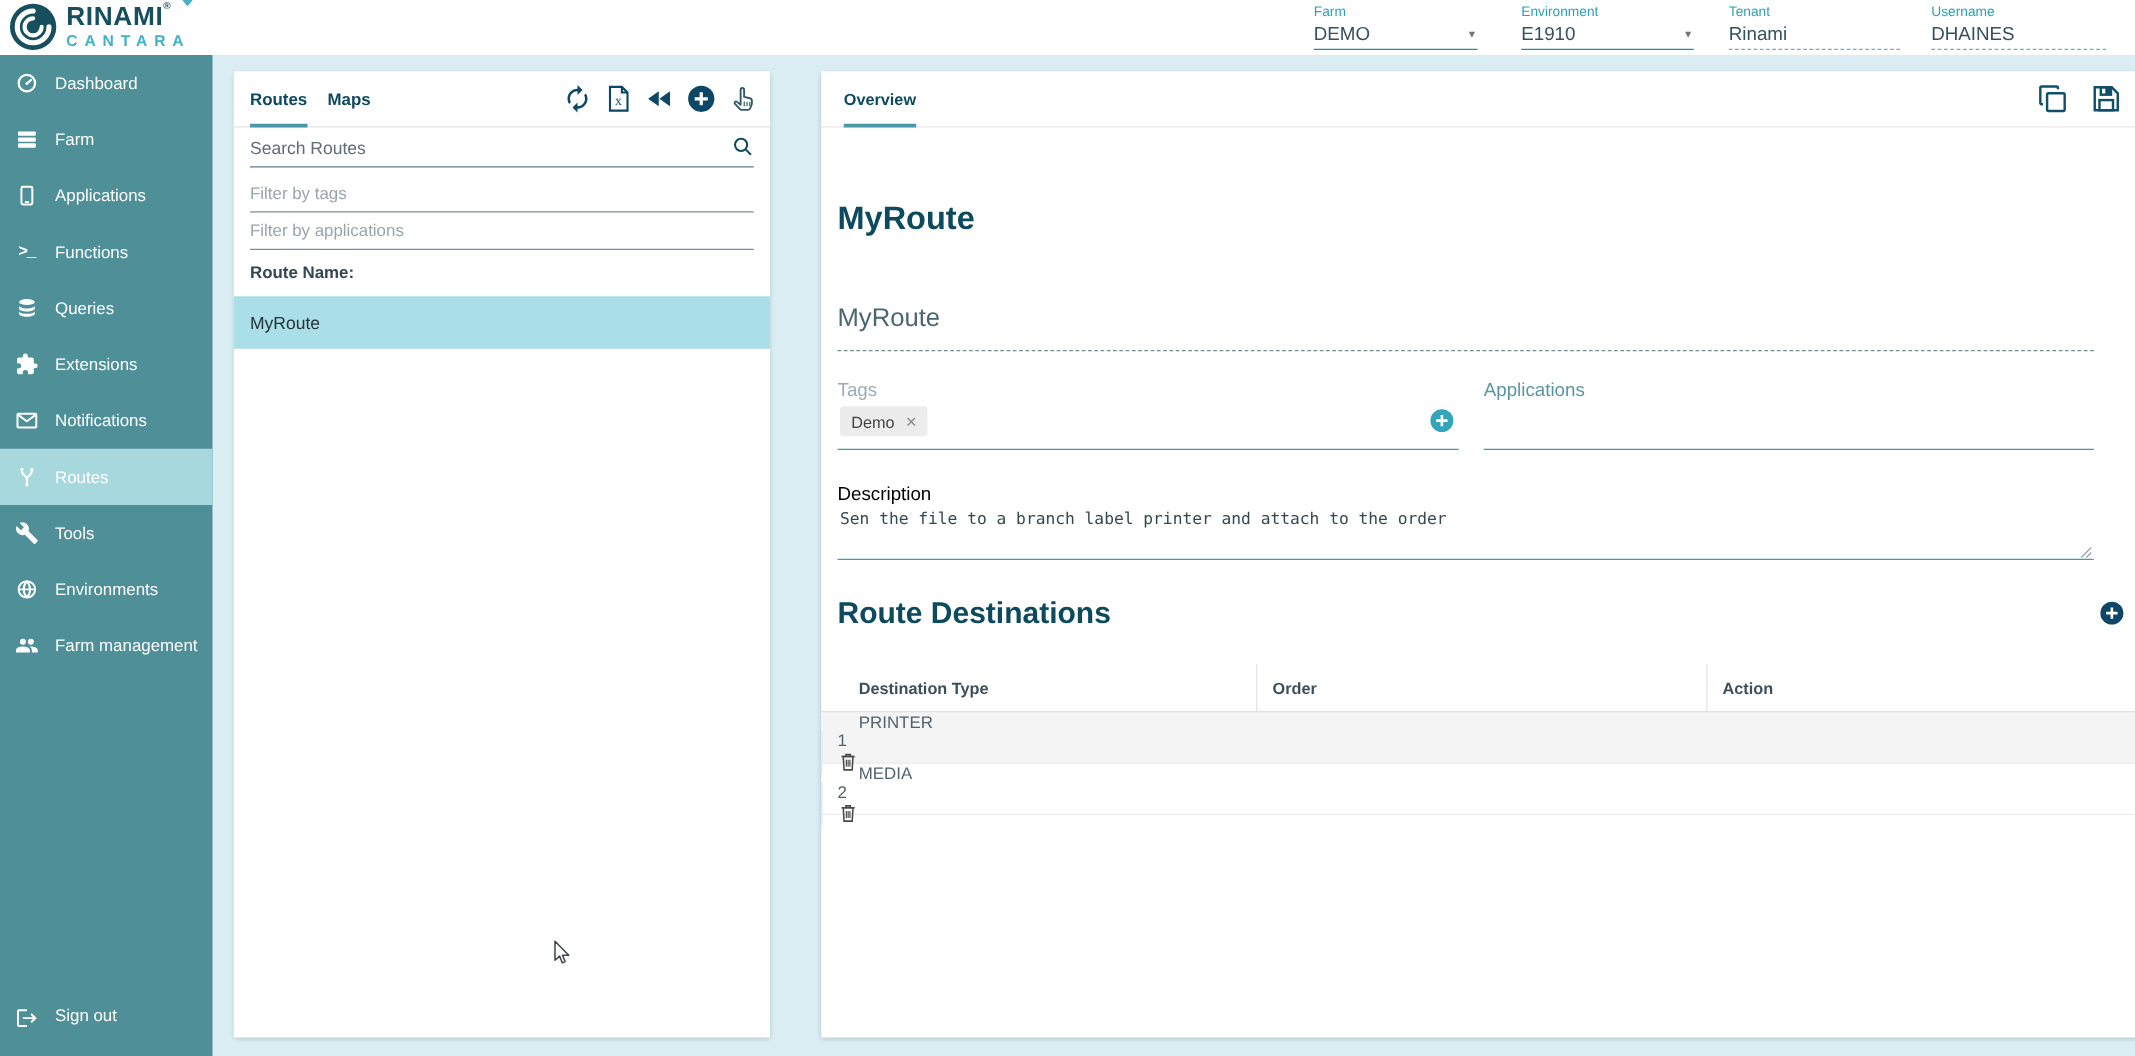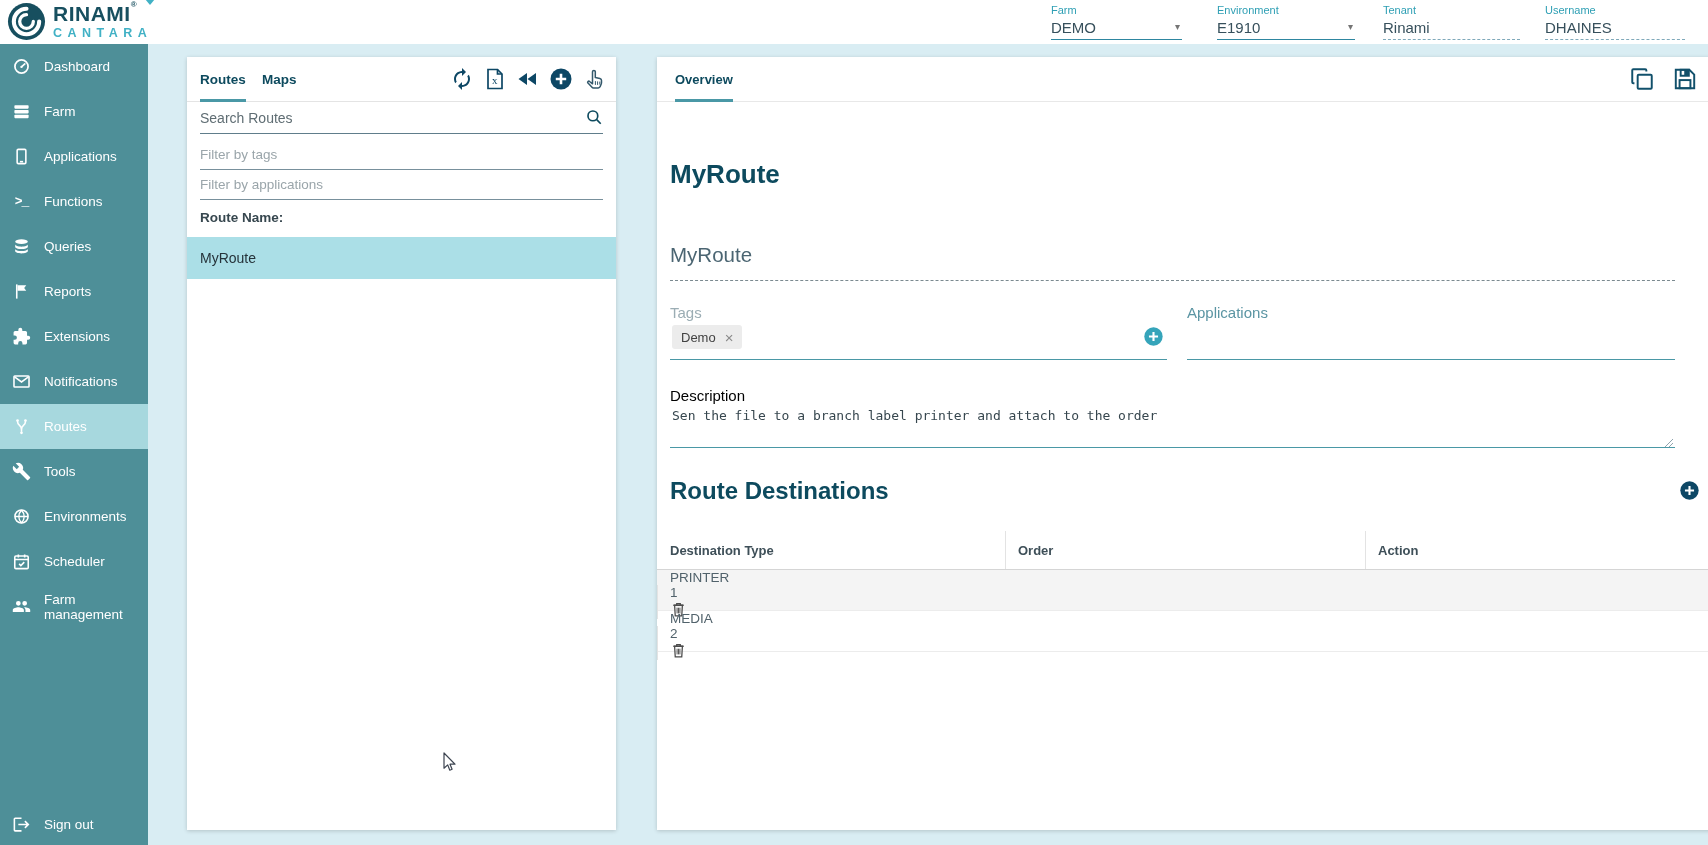--- a/index.html
+++ b/index.html
@@ -18,28 +18,28 @@
   .brand-bottom{font-size:12.5px;font-weight:700;color:#41b1c5;letter-spacing:5.5px;margin-top:3px;}
 
   .tf{position:absolute;top:4px;height:36px;}
   .tf-label{display:block;font-size:11px;color:#2e9fb4;margin-bottom:1px;}
   .tf-valrow{position:relative;display:block;font-size:15px;color:#37505c;padding:2px 16px 3px 0;}
   .tf.select .tf-valrow{border-bottom:1px solid #2e86a0;}
   .tf.text .tf-valrow{border-bottom:1px dashed #7fa9ba;}
   .tf-caret{position:absolute;right:2px;top:4px;font-size:10px;color:#757575;}
 
   
-  .sidebar{position:absolute;top:44px;bottom:0;left:0;width:148px;background:#4e8f98;z-index:4;}
+  .sidebar{position:absolute;top:44px;bottom:0;left:0;width:170px;background:#4e8f98;z-index:4;}
   .sb-item{display:flex;align-items:center;height:45px;padding-left:12px;gap:13px;color:#fff;
            font-size:13.5px;cursor:pointer;}
   .sb-item.active{background:#a7d8de;}
   .sb-icon{width:19px;height:19px;flex:0 0 19px;display:flex;align-items:center;justify-content:center;color:#fff;}
   .sb-icon svg{width:100%;height:100%;}
   .mono-glyph{font-family:"Liberation Mono",monospace;font-weight:700;font-size:13px;letter-spacing:-1px;}
-  .sb-signout{position:absolute;bottom:2px;left:0;right:0;height:38px;display:flex;align-items:center;
+  .sb-signout{position:absolute;bottom:2px;left:0;right:0;height:38px;display:flex;
               padding-left:12px;gap:13px;color:#fff;font-size:13.5px;cursor:pointer;}
 
   
   .panel{position:absolute;background:#fff;box-shadow:0 1px 4px rgba(0,0,0,.18);}
   .routes-panel{left:187px;top:57px;width:429px;height:773px;}
   .main-panel{left:637px;top:57px;width:1055px;height:773px;margin-left:20px;}
 
   
   .rp-tabbar{position:relative;height:44px;border-bottom:1px solid #e4e4e4;}
   .tab{position:absolute;top:0;height:44px;line-height:46px;font-weight:700;font-size:13.5px;
@@ -102,21 +102,21 @@
   .dest-title{position:absolute;left:13px;top:376px;margin:0;font-size:24px;font-weight:700;color:#0d4a5e;}
   .add-dest{position:absolute;right:12px;top:379px;color:#0d4765;}
 
   .dest-table{position:absolute;left:0;right:0;top:430px;}
   .dt-row{display:flex;align-items:stretch;}
   .dt-head{height:38px;border-bottom:1px solid #d5d5d5;}
   .dt-head .dt-cell{font-weight:700;color:#3e4f58;font-size:13px;}
   .dt-body{height:40px;font-size:13.5px;color:#51626b;border-bottom:1px solid #ececec;flex-direction:column;}
   .dt-body.odd{background:#f4f4f4;}
   .dt-cell{display:flex;align-items:center;box-sizing:border-box;}
-  .c1{width:348px;padding-left:13px;}
+  .c1{width:348px;padding-left:30px;}
   .c2{width:360px;padding-left:12px;border-left:1px solid #e3e3e3;}
   .c3{flex:1;padding-left:12px;border-left:1px solid #e3e3e3;}
   .trash{width:17px;height:19px;color:#4b4b4b;cursor:pointer;}
   .trash svg{width:100%;height:100%;}
 
   .cursor{position:absolute;left:443px;top:752px;z-index:99;pointer-events:none;}
 </style>
 </head>
 <body>
 
@@ -206,29 +206,20 @@
             <ellipse cx="12" cy="5.8" rx="8" ry="3"></ellipse>
             <path d="M4 9.3c0 1.7 3.6 3 8 3s8-1.3 8-3v3c0 1.7-3.6 3-8 3s-8-1.3-8-3z"></path>
             <path d="M4 14.8c0 1.7 3.6 3 8 3s8-1.3 8-3v3c0 1.7-3.6 3-8 3s-8-1.3-8-3z"></path>
           </svg>
       </span>
       <span>Queries</span>
     </div>
     <div class="sb-item">
       <span class="sb-icon">
         <svg viewBox="0 0 24 24" fill="currentColor">
-            <path d="M5 3h2v18H5z"></path>
-            <path d="M7 4h11l-2.6 3.5L18 11H7z"></path>
-          </svg>
-      </span>
-      <span>Reports</span>
-    </div>
-    <div class="sb-item">
-      <span class="sb-icon">
-        <svg viewBox="0 0 24 24" fill="currentColor">
             <path d="M20.5 11H19V7a2 2 0 0 0-2-2h-4V3.5a2.5 2.5 0 0 0-5 0V5H4a2 2 0 0 0-2 2v3.8h1.5a2.7 2.7 0 0 1 0 5.4H2V20a2 2 0 0 0 2 2h3.8v-1.5a2.7 2.7 0 0 1 5.4 0V22H17a2 2 0 0 0 2-2v-4h1.5a2.5 2.5 0 0 0 0-5z"></path>
           </svg>
       </span>
       <span>Extensions</span>
     </div>
     <div class="sb-item">
       <span class="sb-icon">
         <svg viewBox="0 0 24 24" fill="none" stroke="currentColor" stroke-width="2">
             <rect x="2.5" y="5" width="19" height="14" rx="1"></rect>
             <path d="M3.2 6.2L12 12.6l8.8-6.4"></path>
@@ -257,30 +248,20 @@
       <span>Tools</span>
     </div>
     <div class="sb-item">
       <span class="sb-icon">
         <svg viewBox="0 0 24 24" fill="none" stroke="currentColor" stroke-width="2">
             <circle cx="12" cy="12" r="8.3"></circle>
             <path d="M3.7 12h16.6M12 3.7c-4.3 5-4.3 11.6 0 16.6M12 3.7c4.3 5 4.3 11.6 0 16.6"></path>
           </svg>
       </span>
       <span>Environments</span>
-    </div>
-    <div class="sb-item">
-      <span class="sb-icon">
-        <svg viewBox="0 0 24 24" fill="none" stroke="currentColor" stroke-width="2">
-            <rect x="3.5" y="5" width="17" height="16" rx="1.5"></rect>
-            <path d="M8 3v4M16 3v4M3.5 9.5h17"></path>
-            <path d="M9 15l2.2 2.2 4.3-4.4"></path>
-          </svg>
-      </span>
-      <span>Scheduler</span>
     </div>
     <div class="sb-item">
       <span class="sb-icon">
         <svg viewBox="0 0 24 24" fill="currentColor">
             <path d="M16 11a3 3 0 1 0 0-6 3 3 0 0 0 0 6zm-8 0a3 3 0 1 0 0-6 3 3 0 0 0 0 6zm0 2c-2.33 0-7 1.17-7 3.5V19h14v-2.5C15 14.17 10.33 13 8 13zm8 0c-.29 0-.62.02-.97.05 1.16.84 1.97 1.97 1.97 3.45V19h6v-2.5c0-2.33-4.67-3.5-7-3.5z"></path>
           </svg>
       </span>
       <span>Farm management</span>
     </div>
     <div class="sb-signout">

